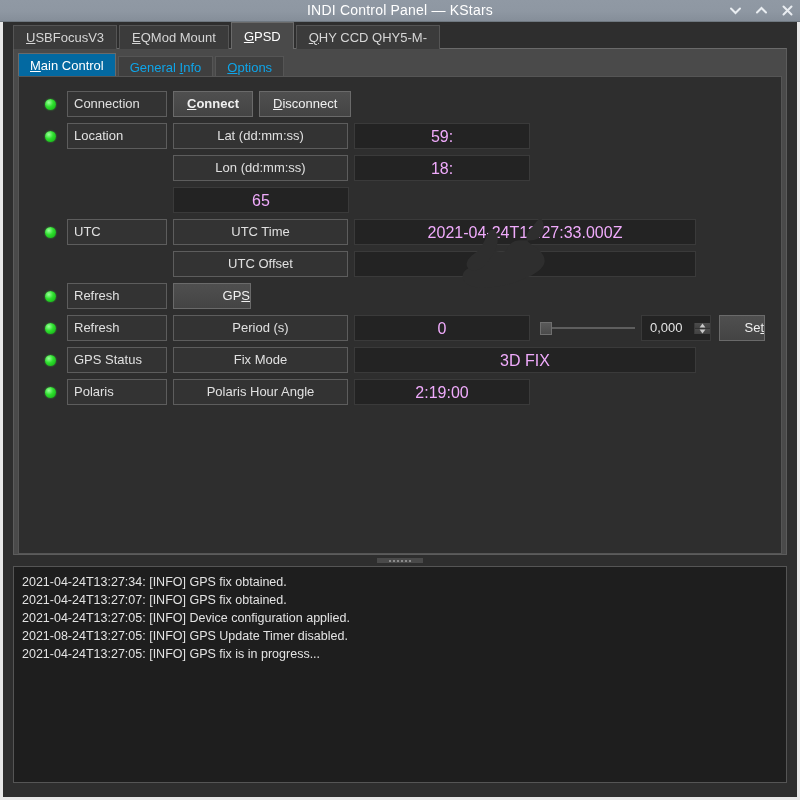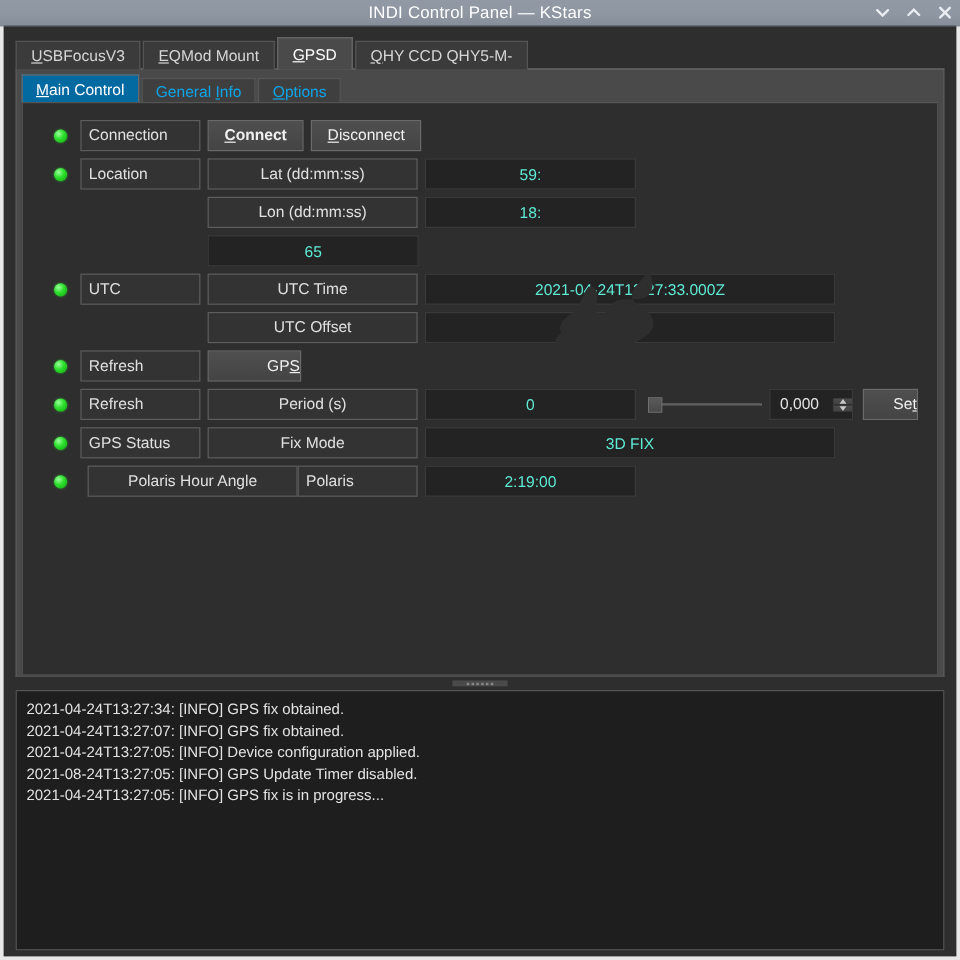--- a/index.html
+++ b/index.html
@@ -40,21 +40,21 @@
     height: 21px;
     display: flex; align-items: center; gap: 13px;
   }
   .tb-btn {
     width: 13px; height: 21px;
     display: flex; align-items: center; justify-content: center;
     cursor: default;
   }
   .tb-btn svg { display: block; }
   
-  .outer-pane { padding: 9px 10px 0 10px; }
+  .outer-pane { padding: 0 10px 0 10px; }
   .tabbar {
     display: flex; align-items: flex-end;
     height: 27px;
     position: relative;
     z-index: 3;
   }
   .tab {
     height: 24px; line-height: 24px;
     padding: 0 12px;
     font-size: 13px;
@@ -143,22 +143,22 @@
     overflow: hidden;
   }
   .name-lbl { width: 100px; text-align: left; flex: 0 0 auto; }
   .name-lbl.spacer { border-color: transparent; background: transparent; }
   .prop-lbl { width: 175px; text-align: center; flex: 0 0 auto; margin-left: 6px; }
   .val-fld {
     height: 26px; line-height: 26px;
     box-sizing: border-box;
     background: #232323;
     border: 1px solid #3a3a3a;
-    color: #5eead4;
-    font-size: 13px;
+    color: #f0abfc;
+    font-size: 16px;
     text-align: center;
     margin-left: 6px;
     flex: 0 0 auto;
     overflow: hidden;
     white-space: nowrap;
   }
   .w-latlon { width: 176px; }
   .w-wide   { width: 342px; }
   .w-mid    { width: 176px; }
   .w-poladj { width: 176px; }
@@ -391,22 +391,22 @@
 
         <div class="prow">
           <div class="led"></div>
           <div class="lbl name-lbl">GPS Status</div>
           <div class="lbl prop-lbl">Fix Mode</div>
           <div class="val-fld w-wide">3D FIX</div>
         </div>
 
         <div class="prow">
           <div class="led"></div>
+          <div class="lbl name-lbl">Polaris</div>
           <div class="lbl prop-lbl">Polaris Hour Angle</div>
-          <div class="lbl name-lbl">Polaris</div>
           <div class="val-fld w-poladj">2:19:00</div>
         </div>
 
         <svg class="redaction" viewBox="0 0 92 74">
           <path d="M86,2 C90,8 90,18 84,22 C76,27 66,22 58,26
                    C52,29 54,35 48,36 C40,37 36,30 30,32
                    C24,34 26,41 22,46 C18,51 10,52 8,58
                    C6,64 12,70 20,71 C34,73 52,70 66,64
                    C76,60 84,56 88,50 C92,44 88,38 84,34
                    C80,30 74,28 72,24 C70,20 74,14 78,10

